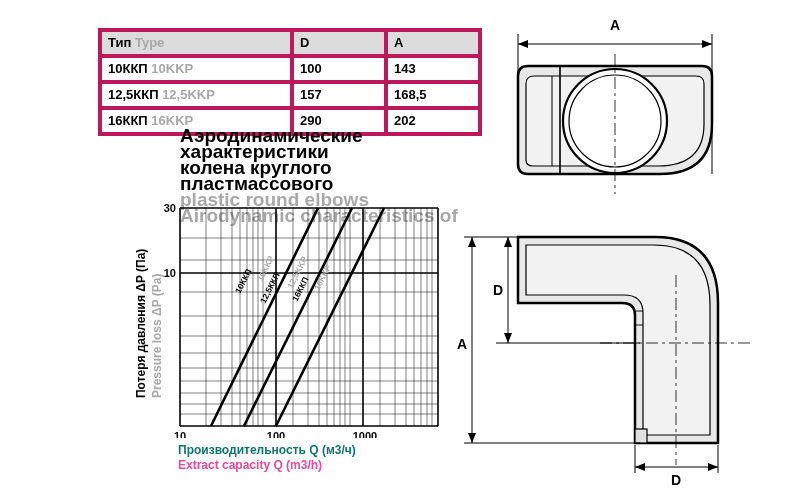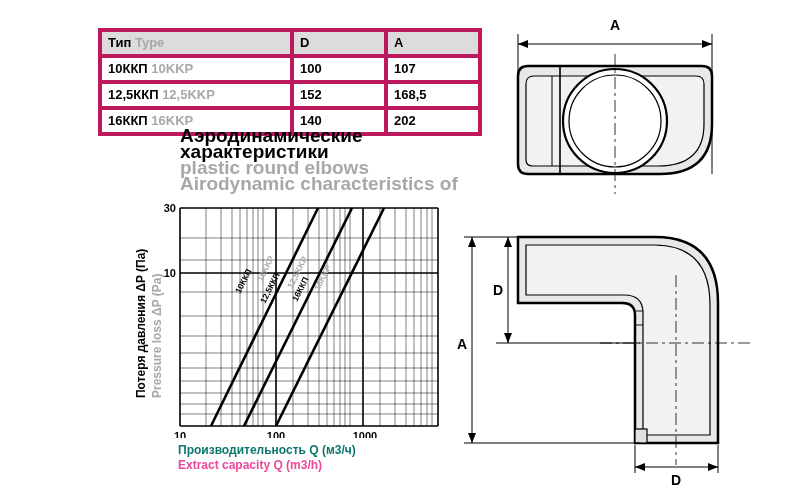--- a/index.html
+++ b/index.html
@@ -141,43 +141,44 @@
         <th class="col-a">A</th>
       </tr>
     </thead>
     <tbody>
       <tr>
         <td>
           <span>10ККП</span>
           <span class="en">10KKP</span>
         </td>
         <td>100</td>
-        <td>107</td>
+        <td>143</td>
       </tr>
       <tr>
         <td>
           <span>12,5ККП</span>
           <span class="en">12,5KKP</span>
         </td>
-        <td>152</td>
+        <td>157</td>
         <td>168,5</td>
       </tr>
       <tr>
         <td>
           <span>16ККП</span>
           <span class="en">16KKP</span>
         </td>
-        <td>140</td>
+        <td>290</td>
         <td>202</td>
       </tr>
     </tbody>
   </table>
 
   <div class="caption">
     <div>Аэродинамические характеристики</div>
+    <div>колена круглого пластмассового</div>
     <div class="en-line">plastic round elbows</div>
     <div class="en-line">Airodynamic characteristics of</div>
   </div>
 
   <div class="chart-wrap">
 
     <div class="y-axis-title ru">Потеря давления  ΔP (Па)</div>
     <div class="y-axis-title en">Pressure loss  ΔP (Pa)</div>
 
     <svg class="plot-svg" width="282" height="240">

